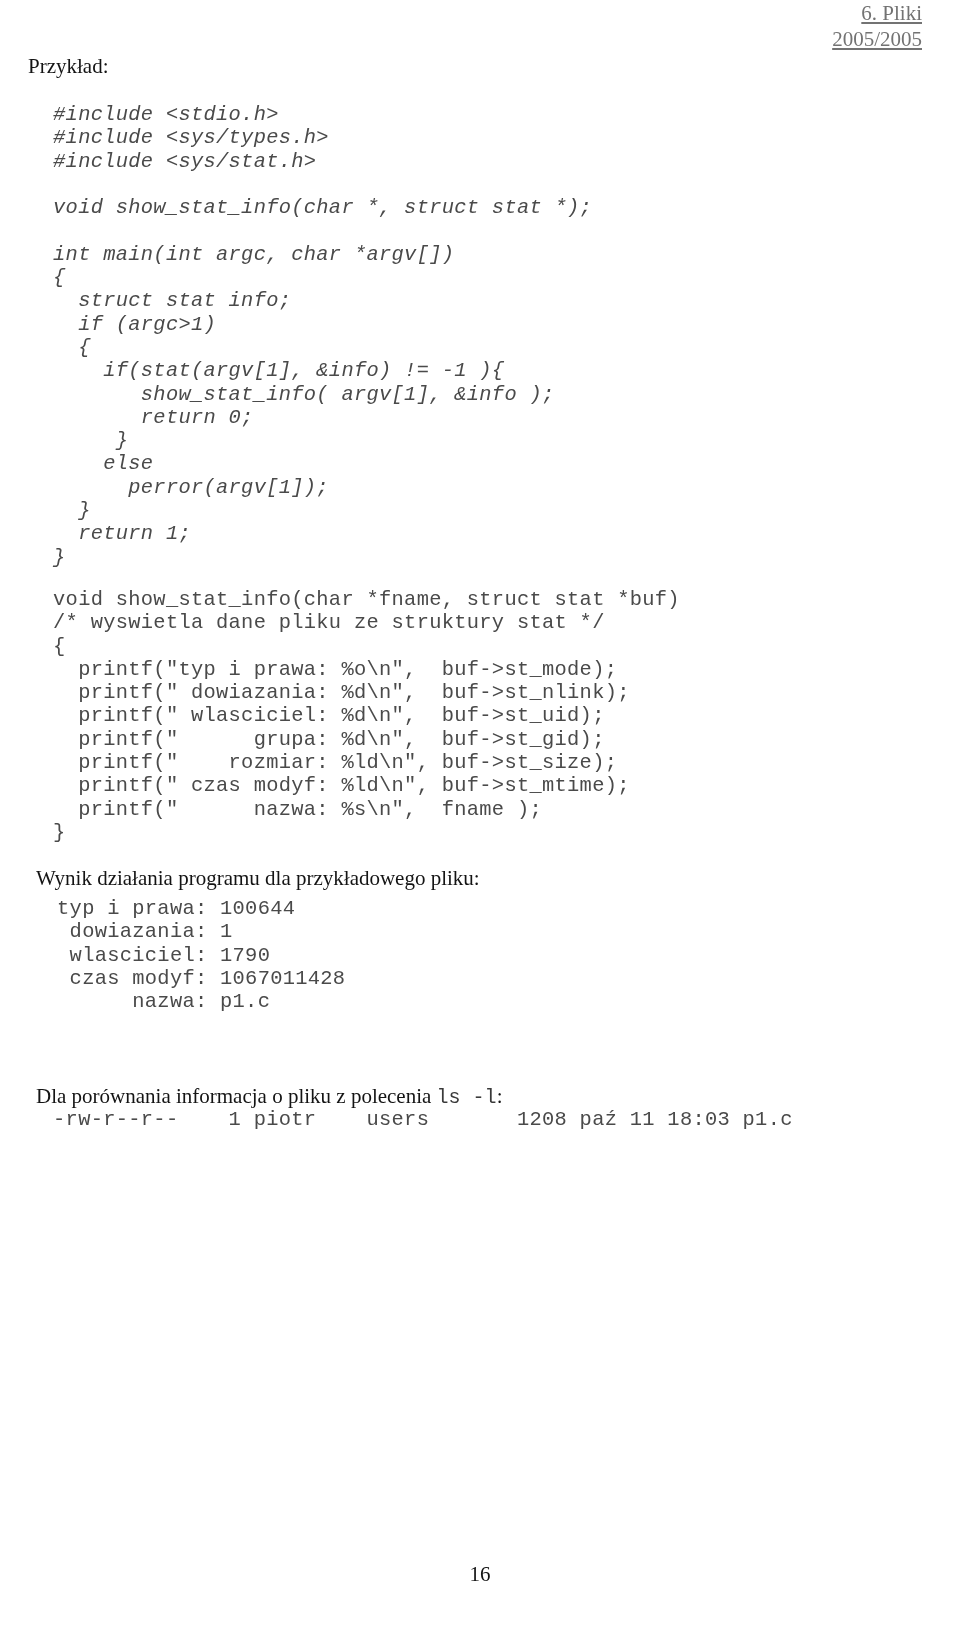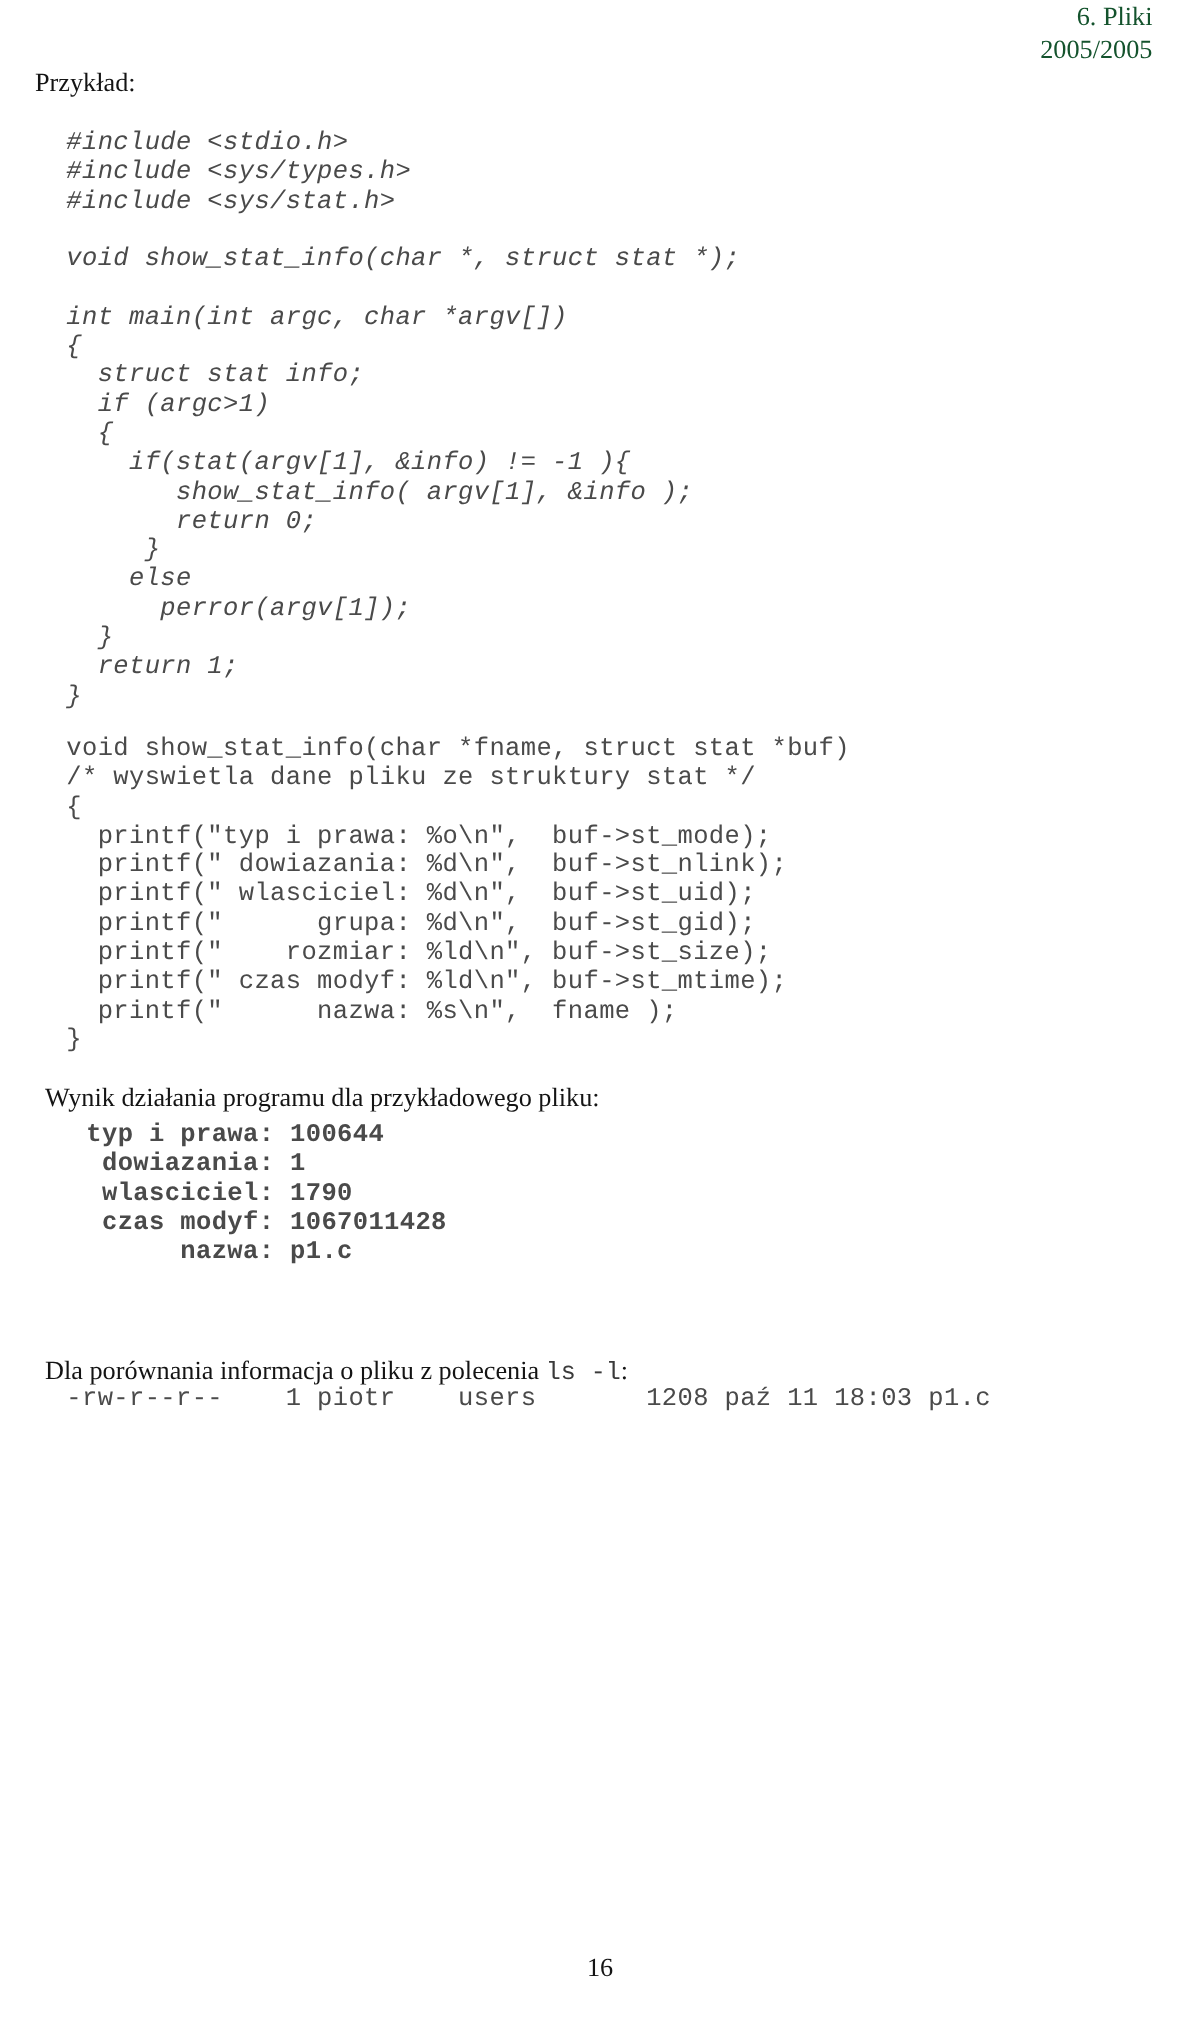--- a/index.html
+++ b/index.html
@@ -27,22 +27,23 @@
   .doc-header {
     position: absolute;
     top: 0px;
     right: 38px;
     text-align: right;
     line-height: 1.26;
   }
   .doc-header .hdr-line {
     font-family: "Liberation Serif", "DejaVu Serif", serif;
     font-size: 21px;
-    color: #14532d;
+    color: #737373;
     white-space: pre;
+    text-decoration: underline;
   }
 
   
   .content {
     position: absolute;
     left: 0;
     top: 0;
     width: 960px;
   }
 
@@ -71,21 +72,21 @@
   .code-line {
     white-space: pre;
     min-height: 23.3px;
   }
 
   
   #przyklad-label   { position:absolute; left:28px;  top:54px;  }
   #code-main        { position:absolute; left:28px;  top:103px;font-style:italic; }
   #code-func        { position:absolute; left:28px;  top:588px; }
   #wynik-label      { position:absolute; left:36px;  top:866px; }
-  #code-output      { position:absolute; left:44px;  top:897px;font-weight:bold; }
+  #code-output      { position:absolute; left:32px;  top:897px; }
   #porownanie-label { position:absolute; left:36px;  top:1084px;}
   #code-ls          { position:absolute; left:28px;  top:1108px;}
 
   
   .page-number {
     position: absolute;
     left: 0;
     right: 0;
     top: 1562px;
     text-align: center;

